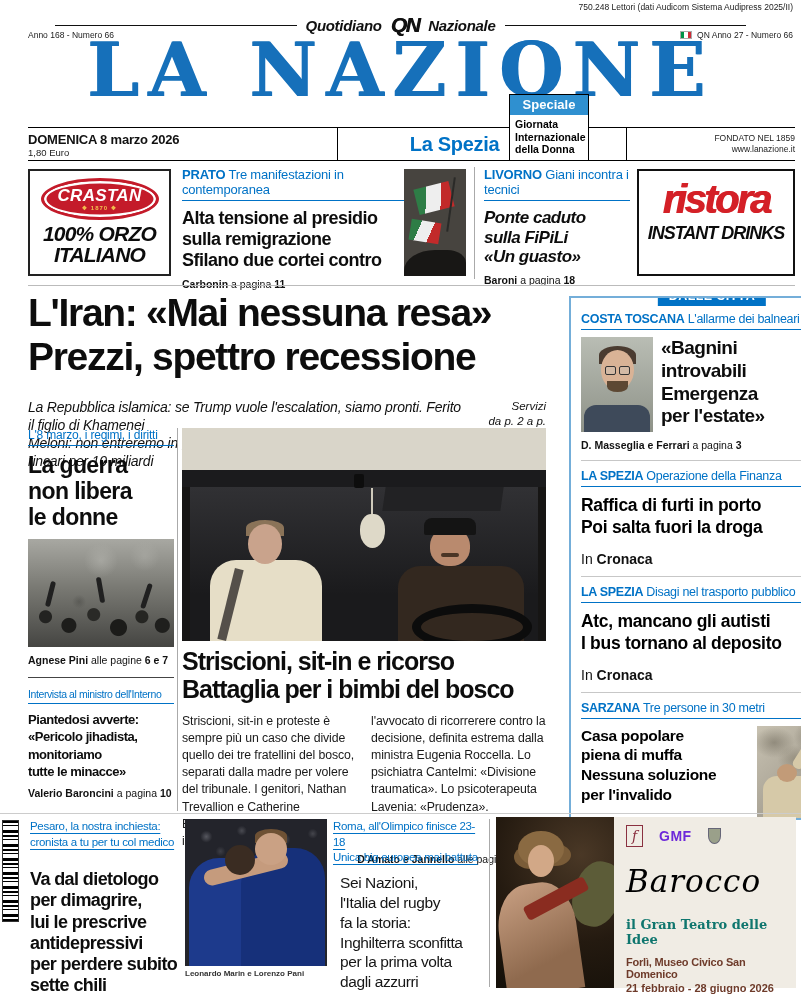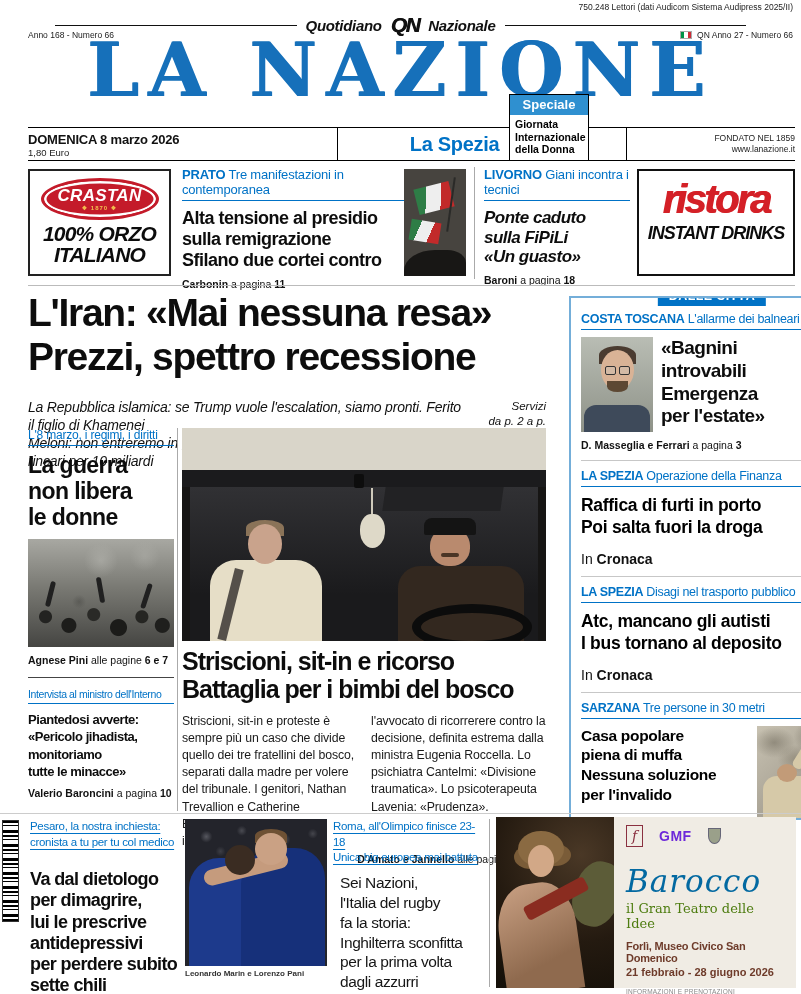--- a/index.html
+++ b/index.html
@@ -220,22 +220,22 @@
   .bp-green { position:absolute; top:44px; right:-6px; width:46px; height:66px; background:#5c5c38; border-radius:45%; transform:rotate(18deg); }
   .bar-panel { flex:1; background:#f0ece4; padding:8px 10px 0 12px; }
   .bar-logos { display:flex; align-items:center; gap:16px; margin-bottom:8px; }
   .logo-f { width:17px; height:22px; border:1px solid #8a3040; color:#8a3040;
     font-family:"DejaVu Serif", serif; font-style:italic; font-size:14px;
     display:flex; align-items:center; justify-content:center; }
   .logo-gmf { font-size:14px; font-weight:700; color:#6d28d9; letter-spacing:0.5px; }
   .logo-crest { width:13px; height:16px; background:#9aa08a; border:1px solid #667;
     border-radius:0 0 50% 50%; }
   .bar-title { font-family:"DejaVu Serif", serif; font-style:italic; font-size:31px;
-    color:#0369a1; line-height:1; letter-spacing:1px;margin-top:19px; }
-  .bar-sub { font-family:"DejaVu Serif", serif; font-size:13px; color:#4d7c0f; margin-top:4px; }
+    color:#000000; line-height:1; letter-spacing:1px;margin-top:19px; }
+  .bar-sub { font-family:"DejaVu Serif", serif; font-size:13px; color:#0f766e; margin-top:20px;font-weight:bold; }
   .bar-venue { font-size:11px; font-weight:700; color:#6e3b2a; margin-top:9px; letter-spacing:-0.2px; }
   .bar-dates { font-size:11px; font-weight:700; color:#6e3b2a; margin-top:2px; }
   .bar-info { font-size:6.5px; color:#8a8a8a; margin-top:9px; line-height:1.6; letter-spacing:0.2px; white-space:pre-line; }
 </style>
 </head>
 <body>
 
 <div class="page">
 
   <div class="abs readers">750.248 Lettori (dati Audicom Sistema Audipress 2025/II)</div>

